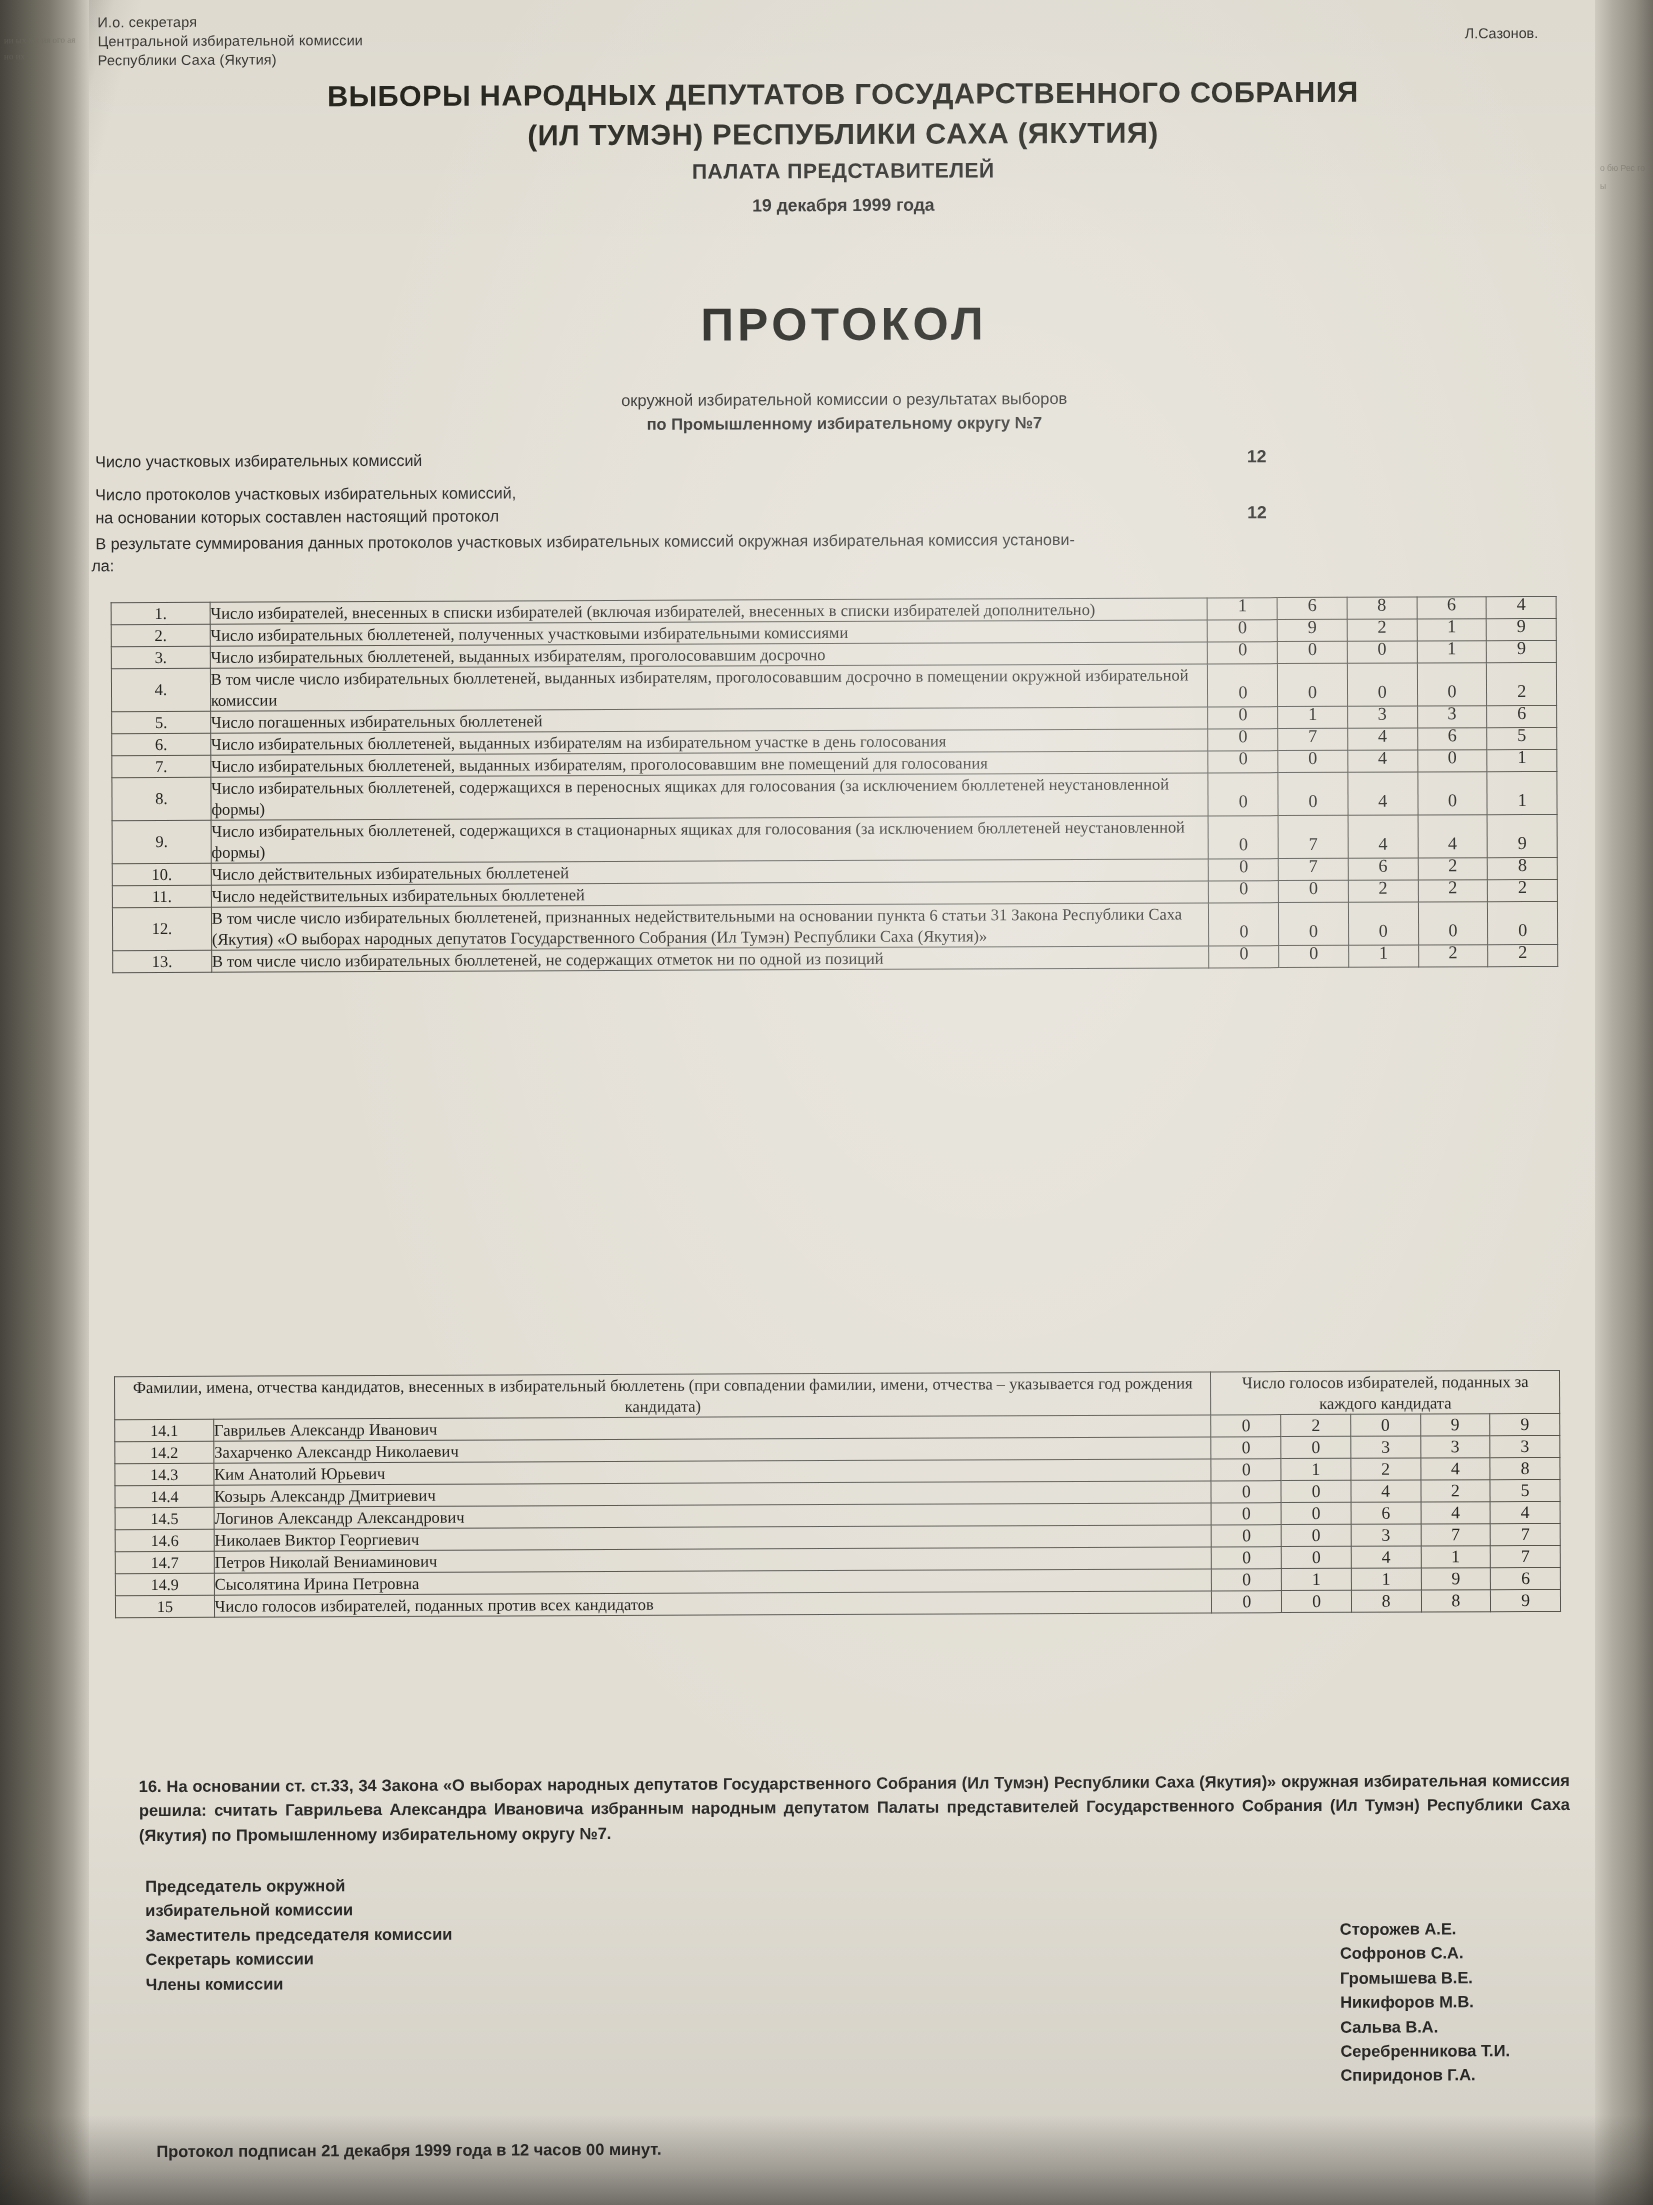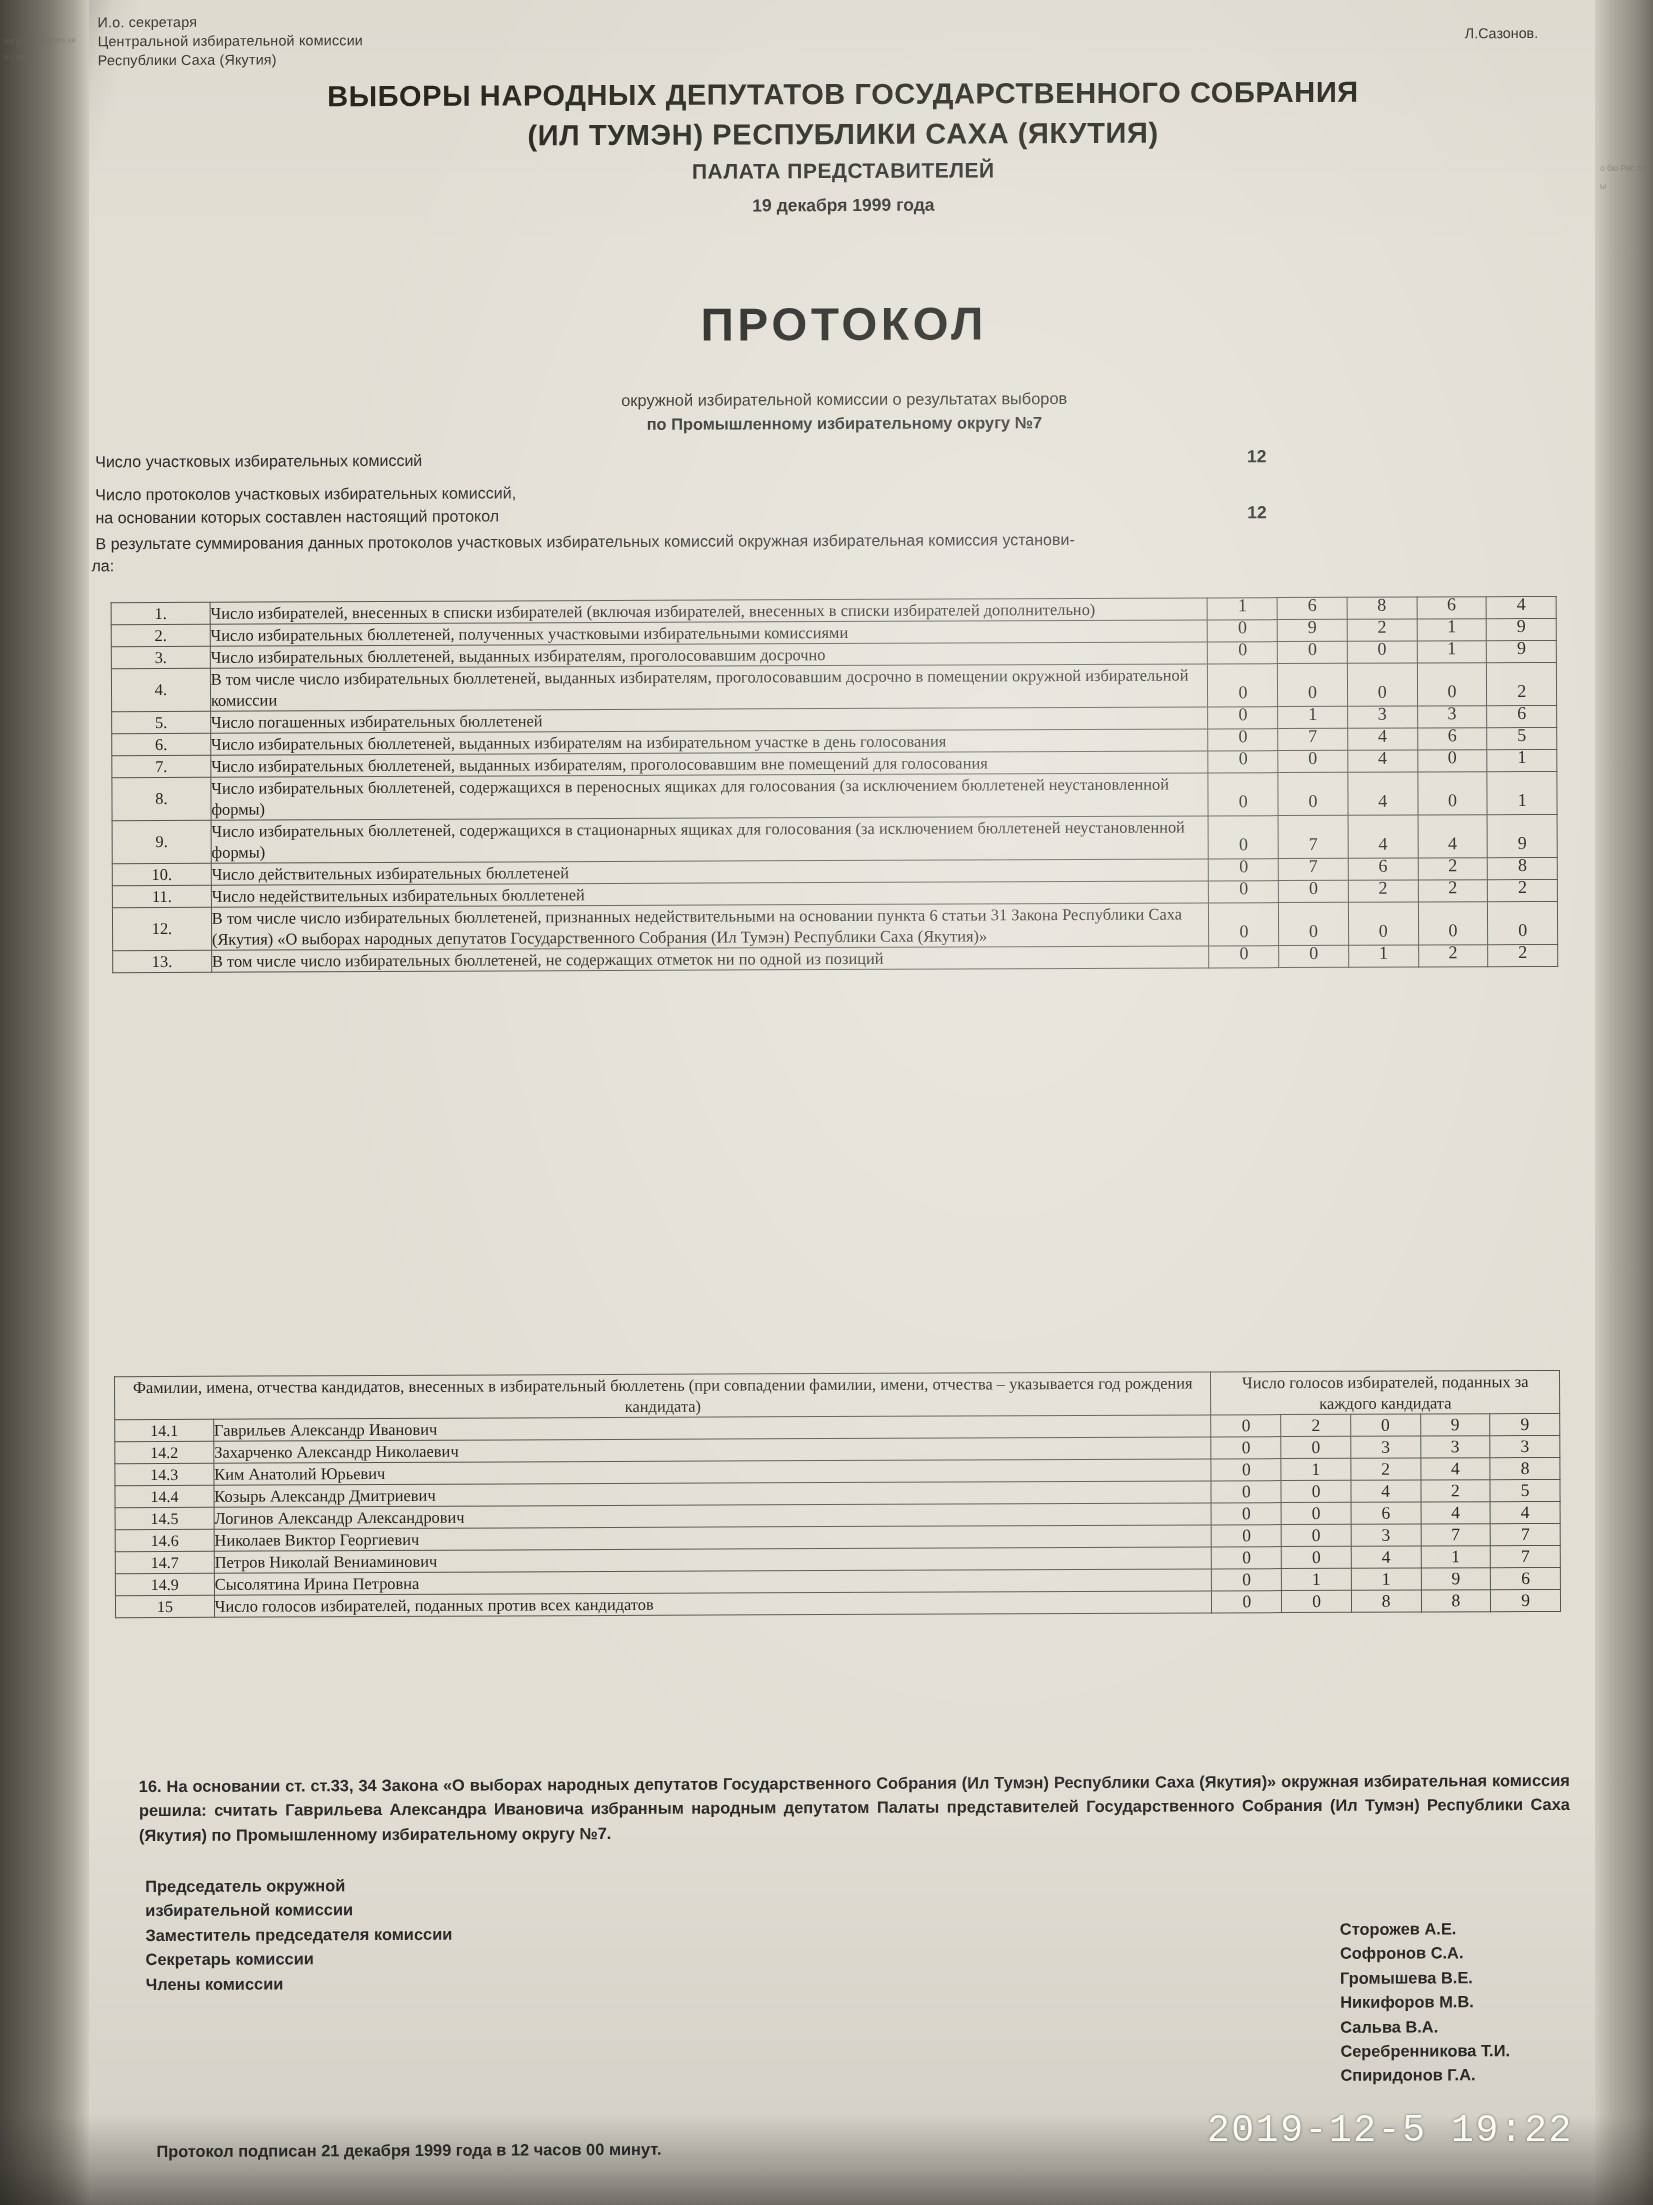--- a/index.html
+++ b/index.html
@@ -602,15 +602,14 @@
         <div>Сальва В.А.</div>
         <div>Серебренникова Т.И.</div>
         <div>Спиридонов Г.А.</div>
       </div>
 
     <div class="footer-line">Протокол подписан 21 декабря 1999 года в 12 часов 00 минут.</div>
   </div>
 
   <div class="paper-shade"></div>
   <div class="bottom-shadow"></div>
-  <div class="datestamp">2019-12-5 19:22</div>
 </div>
 
 
 </body></html>

